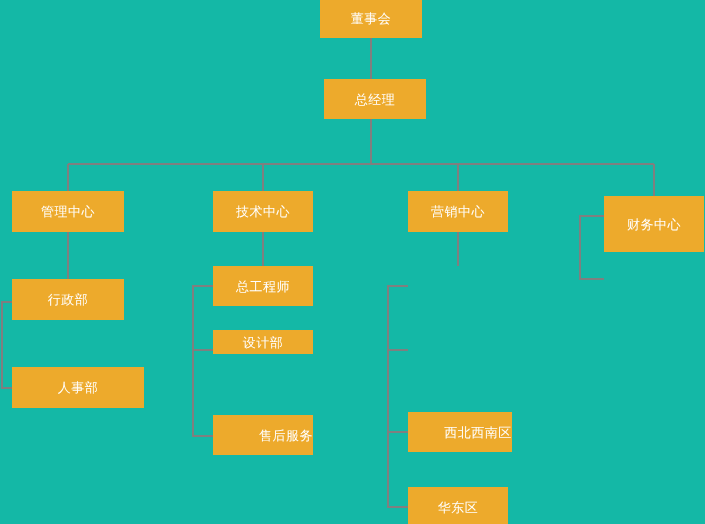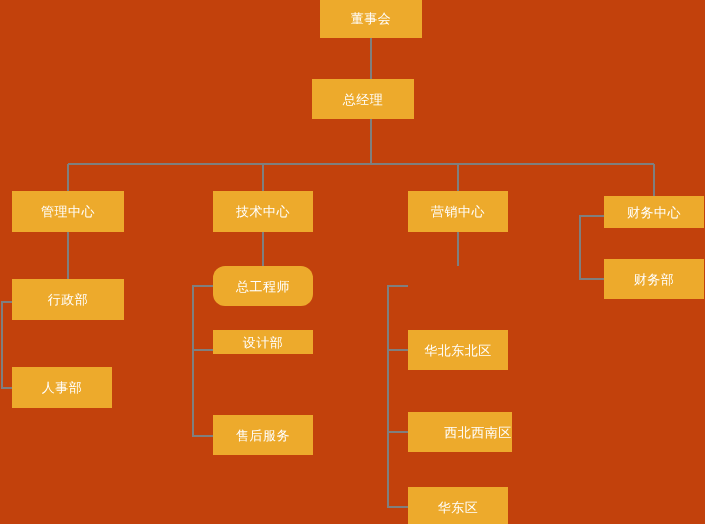--- a/index.html
+++ b/index.html
@@ -7,21 +7,21 @@
     padding: 0;
     background: #ffffff;
   }
   body {
     font-family: "Liberation Sans", "DejaVu Sans", sans-serif;
   }
   #chart-canvas {
     position: relative;
     width: 705px;
     height: 524px;
-    background: #c2410c;
+    background: #14b8a6;
     overflow: hidden;
   }
   #connector-layer {
     position: absolute;
     left: 0;
     top: 0;
     width: 705px;
     height: 524px;
     pointer-events: none;
   }
@@ -77,70 +77,64 @@
 
       <path d="M604 216 L580 216 L580 279 L604 279"></path>
 
     </g>
   </svg>
 
   <div class="node" style="left:320px; top:-2px; width:102px; height:40px;">
     <span class="node-label">董事会</span>
   </div>
 
-  <div class="node" style="left:312px; top:79px; width:102px; height:40px;">
+  <div class="node" style="left:324px; top:79px; width:102px; height:40px;">
     <span class="node-label">总经理</span>
   </div>
 
   <div class="node" style="left:12px; top:191px; width:112px; height:41px;">
     <span class="node-label">管理中心</span>
   </div>
 
   <div class="node" style="left:12px; top:279px; width:112px; height:41px;">
     <span class="node-label">行政部</span>
   </div>
 
-  <div class="node" style="left:12px; top:367px; width:100px; height:41px;">
+  <div class="node" style="left:12px; top:367px; width:132px; height:41px;">
     <span class="node-label">人事部</span>
   </div>
 
   <div class="node" style="left:213px; top:191px; width:100px; height:41px;">
     <span class="node-label">技术中心</span>
   </div>
 
-  <div class="node" style="left:213px; top:266px; width:100px; height:40px;border-radius:12px;">
+  <div class="node" style="left:213px; top:266px; width:100px; height:40px;">
     <span class="node-label">总工程师</span>
   </div>
 
   <div class="node" style="left:213px; top:330px; width:100px; height:24px;">
     <span class="node-label">设计部</span>
   </div>
 
-  <div class="node" style="left:213px; top:415px; width:100px; height:40px;">
+  <div class="node" style="left:213px; top:415px; width:100px; height:40px;justify-content:flex-end;">
     <span class="node-label">售后服务</span>
   </div>
 
   <div class="node" style="left:408px; top:191px; width:100px; height:41px;">
     <span class="node-label">营销中心</span>
   </div>
 
 
-  <div class="node" style="left:408px; top:330px; width:100px; height:40px;">
-    <span class="node-label">华北东北区</span>
-  </div>
 
   <div class="node" style="left:408px; top:412px; width:104px; height:40px;padding-left:36px;">
     <span class="node-label">西北西南区</span>
   </div>
 
   <div class="node" style="left:408px; top:487px; width:100px; height:40px;">
     <span class="node-label">华东区</span>
   </div>
 
-  <div class="node" style="left:604px; top:196px; width:100px; height:32px;">
+  <div class="node" style="left:604px; top:196px; width:100px; height:56px;">
     <span class="node-label">财务中心</span>
   </div>
 
-  <div class="node" style="left:604px; top:259px; width:100px; height:40px;">
-    <span class="node-label">财务部</span>
-  </div>
 
 </div>
 
 </body></html>

